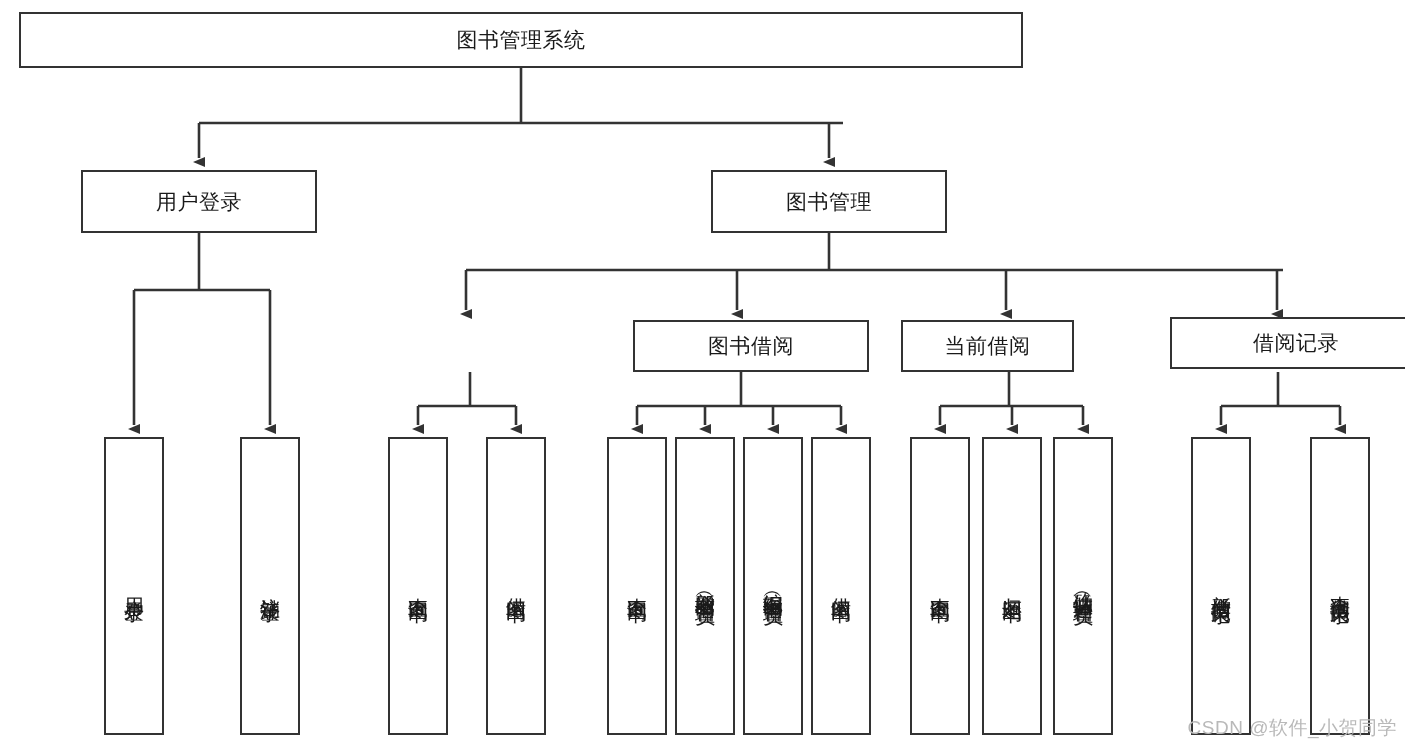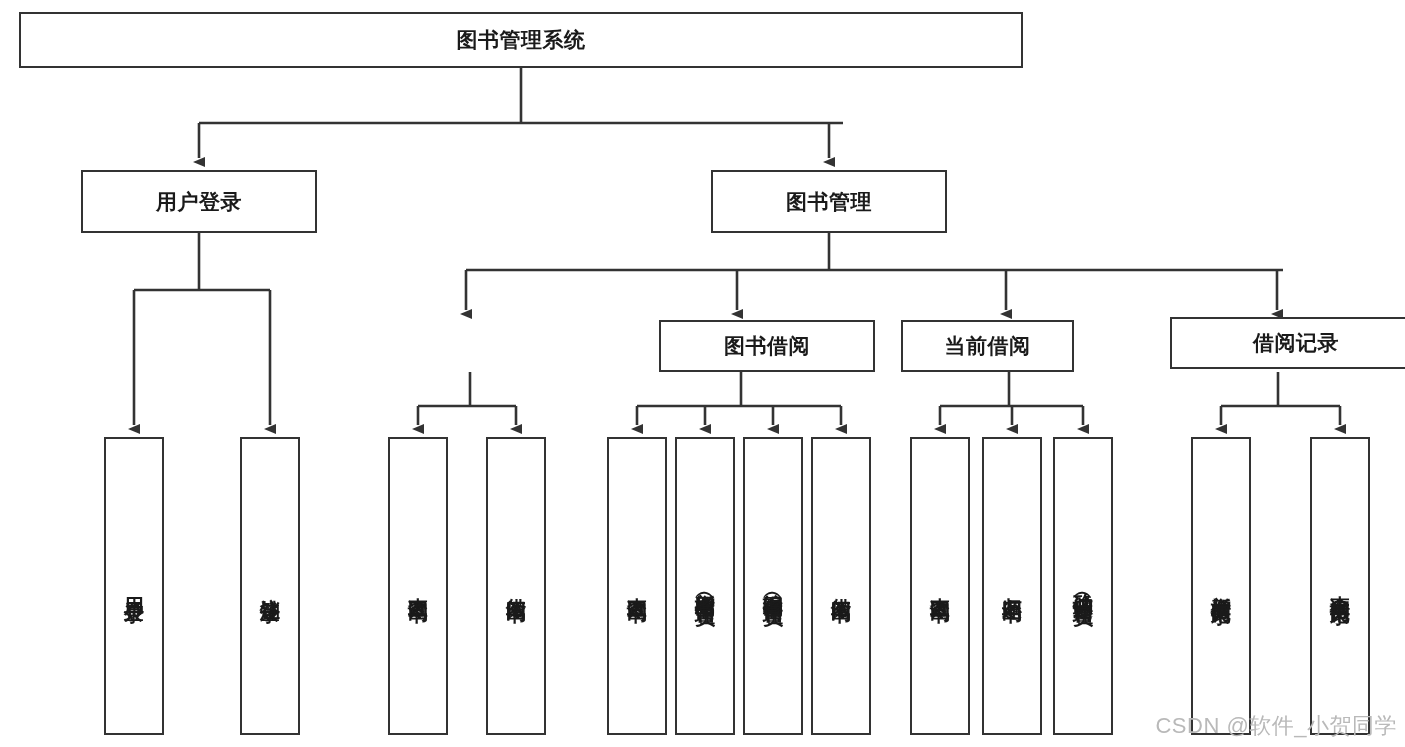--- a/index.html
+++ b/index.html
@@ -46,27 +46,26 @@
     text-orientation: upright;
     font-size: 20px;
     line-height: 1.35;
     letter-spacing: 2px;
     padding-top: 6px;
     padding-bottom: 6px;
     white-space: nowrap;
   }
   .node-label {
     display: block;
-    font-weight: bold;
   }
   .watermark {
     position: absolute;
     right: 8px;
     bottom: 6px;
-    font-size: 22px;
+    font-size: 19px;
     color: #b9b9b9;
     letter-spacing: 0.5px;
     white-space: nowrap;
     user-select: none;
   }
 </style>
 </head>
 <body>
 
 <div id="diagram-root">
@@ -139,21 +138,21 @@
 
   <div class="node horizontal" style="left:81px; top:170px; width:236px; height:63px;">
     <span class="node-label">用户登录</span>
   </div>
 
   <div class="node horizontal" style="left:711px; top:170px; width:236px; height:63px;">
     <span class="node-label">图书管理</span>
   </div>
 
 
-  <div class="node horizontal" style="left:659px; top:320px; width:216px; height:52px;">
+  <div class="node horizontal" style="left:633px; top:320px; width:236px; height:52px;">
     <span class="node-label">图书借阅</span>
   </div>
 
   <div class="node horizontal" style="left:901px; top:320px; width:173px; height:52px;">
     <span class="node-label">当前借阅</span>
   </div>
 
   <div class="node horizontal" style="left:1170px; top:317px; width:252px; height:52px;">
     <span class="node-label">借阅记录</span>
   </div>

